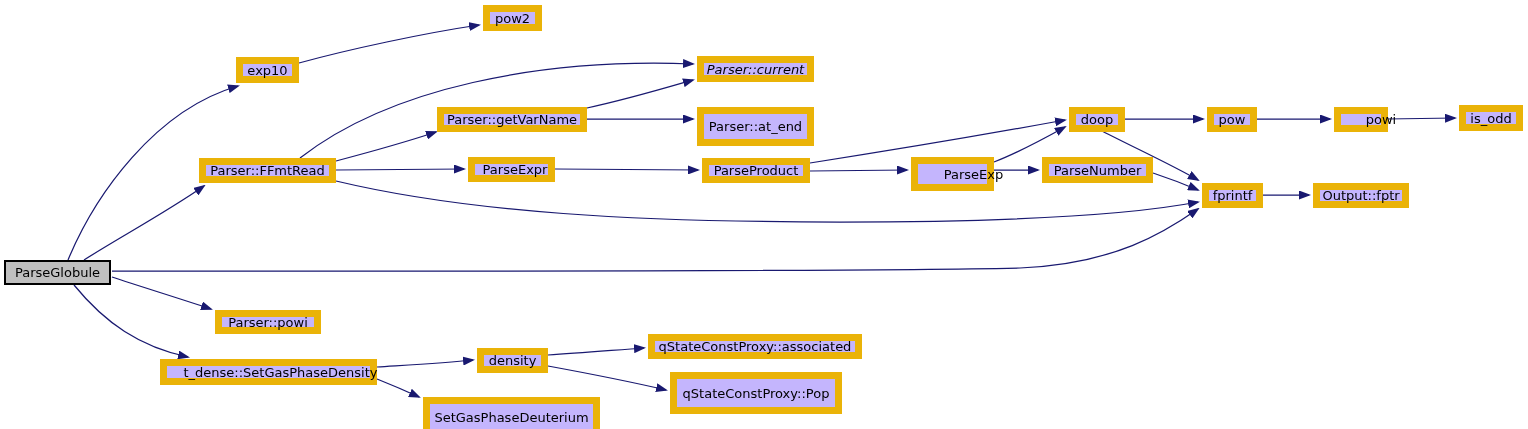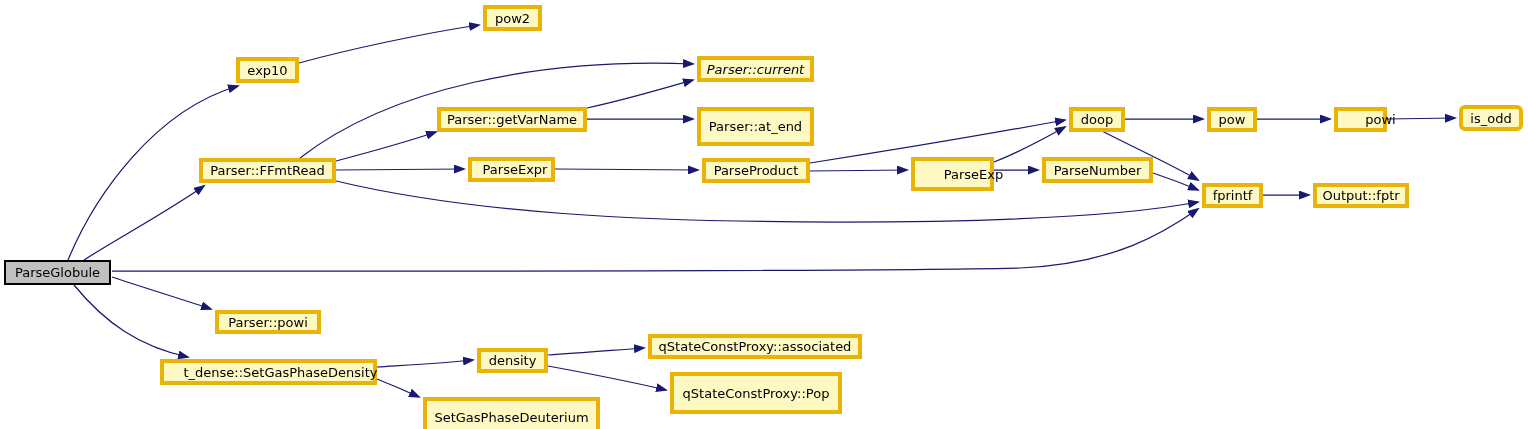--- a/index.html
+++ b/index.html
@@ -17,22 +17,22 @@
     width: 1528px; height: 429px;
   }
   .edge {
     fill: none;
     stroke: #191970;
     stroke-width: 1.25px;
   }
   .node {
     position: absolute;
     box-sizing: border-box;
-    border: 4px solid #eab308;
-    background: #fef9c3;
+    border: 7px solid #eab308;
+    background: #c4b5fd;
     color: #000000;
     font-size: 13px;
     line-height: 1;
     white-space: nowrap;
     display: flex;
     align-items: center;
     justify-content: center;
     cursor: pointer;
   }
   .node.root {
@@ -86,21 +86,21 @@
       <div class="node" style="left: 697px; top: 56px; width: 117px; height: 26px; font-style: italic;">Parser::current</div>
       <div class="node" style="left: 437px; top: 107px; width: 150px; height: 25px;">Parser::getVarName</div>
       <div class="node" style="left: 697px; top: 107px; width: 117px; height: 39px;">Parser::at_end</div>
       <div class="node" style="left: 468px; top: 157px; width: 87px; height: 25px; padding-left: 7px;">ParseExpr</div>
       <div class="node" style="left: 702px; top: 158px; width: 108px; height: 25px;">ParseProduct</div>
       <div class="node" style="left: 911px; top: 157px; width: 83px; height: 34px; padding-left: 42px;">ParseExp</div>
       <div class="node" style="left: 1042px; top: 157px; width: 111px; height: 26px;">ParseNumber</div>
       <div class="node" style="left: 1069px; top: 107px; width: 56px; height: 25px;">doop</div>
       <div class="node" style="left: 1207px; top: 107px; width: 50px; height: 25px;">pow</div>
       <div class="node" style="left: 1334px; top: 107px; width: 53px; height: 25px; padding-left: 40px;">powi</div>
-      <div class="node" style="left: 1459px; top: 105px; width: 64px; height: 26px; border-radius: 6px;">is_odd</div>
+      <div class="node" style="left: 1459px; top: 105px; width: 64px; height: 26px;">is_odd</div>
       <div class="node" style="left: 1202px; top: 183px; width: 61px; height: 25px;">fprintf</div>
       <div class="node" style="left: 1313px; top: 183px; width: 96px; height: 25px;">Output::fptr</div>
       <div class="node" style="left: 215px; top: 310px; width: 106px; height: 24px;">Parser::powi</div>
       <div class="node" style="left: 160px; top: 359px; width: 217px; height: 26px; padding-left: 24px;">t_dense::SetGasPhaseDensity</div>
       <div class="node" style="left: 477px; top: 348px; width: 71px; height: 25px;">density</div>
       <div class="node" style="left: 423px; top: 397px; width: 177px; height: 40px;">SetGasPhaseDeuterium</div>
       <div class="node" style="left: 648px; top: 334px; width: 214px; height: 25px;">qStateConstProxy::associated</div>
       <div class="node" style="left: 670px; top: 372px; width: 172px; height: 42px;">qStateConstProxy::Pop</div>
     </div>
 </div>

